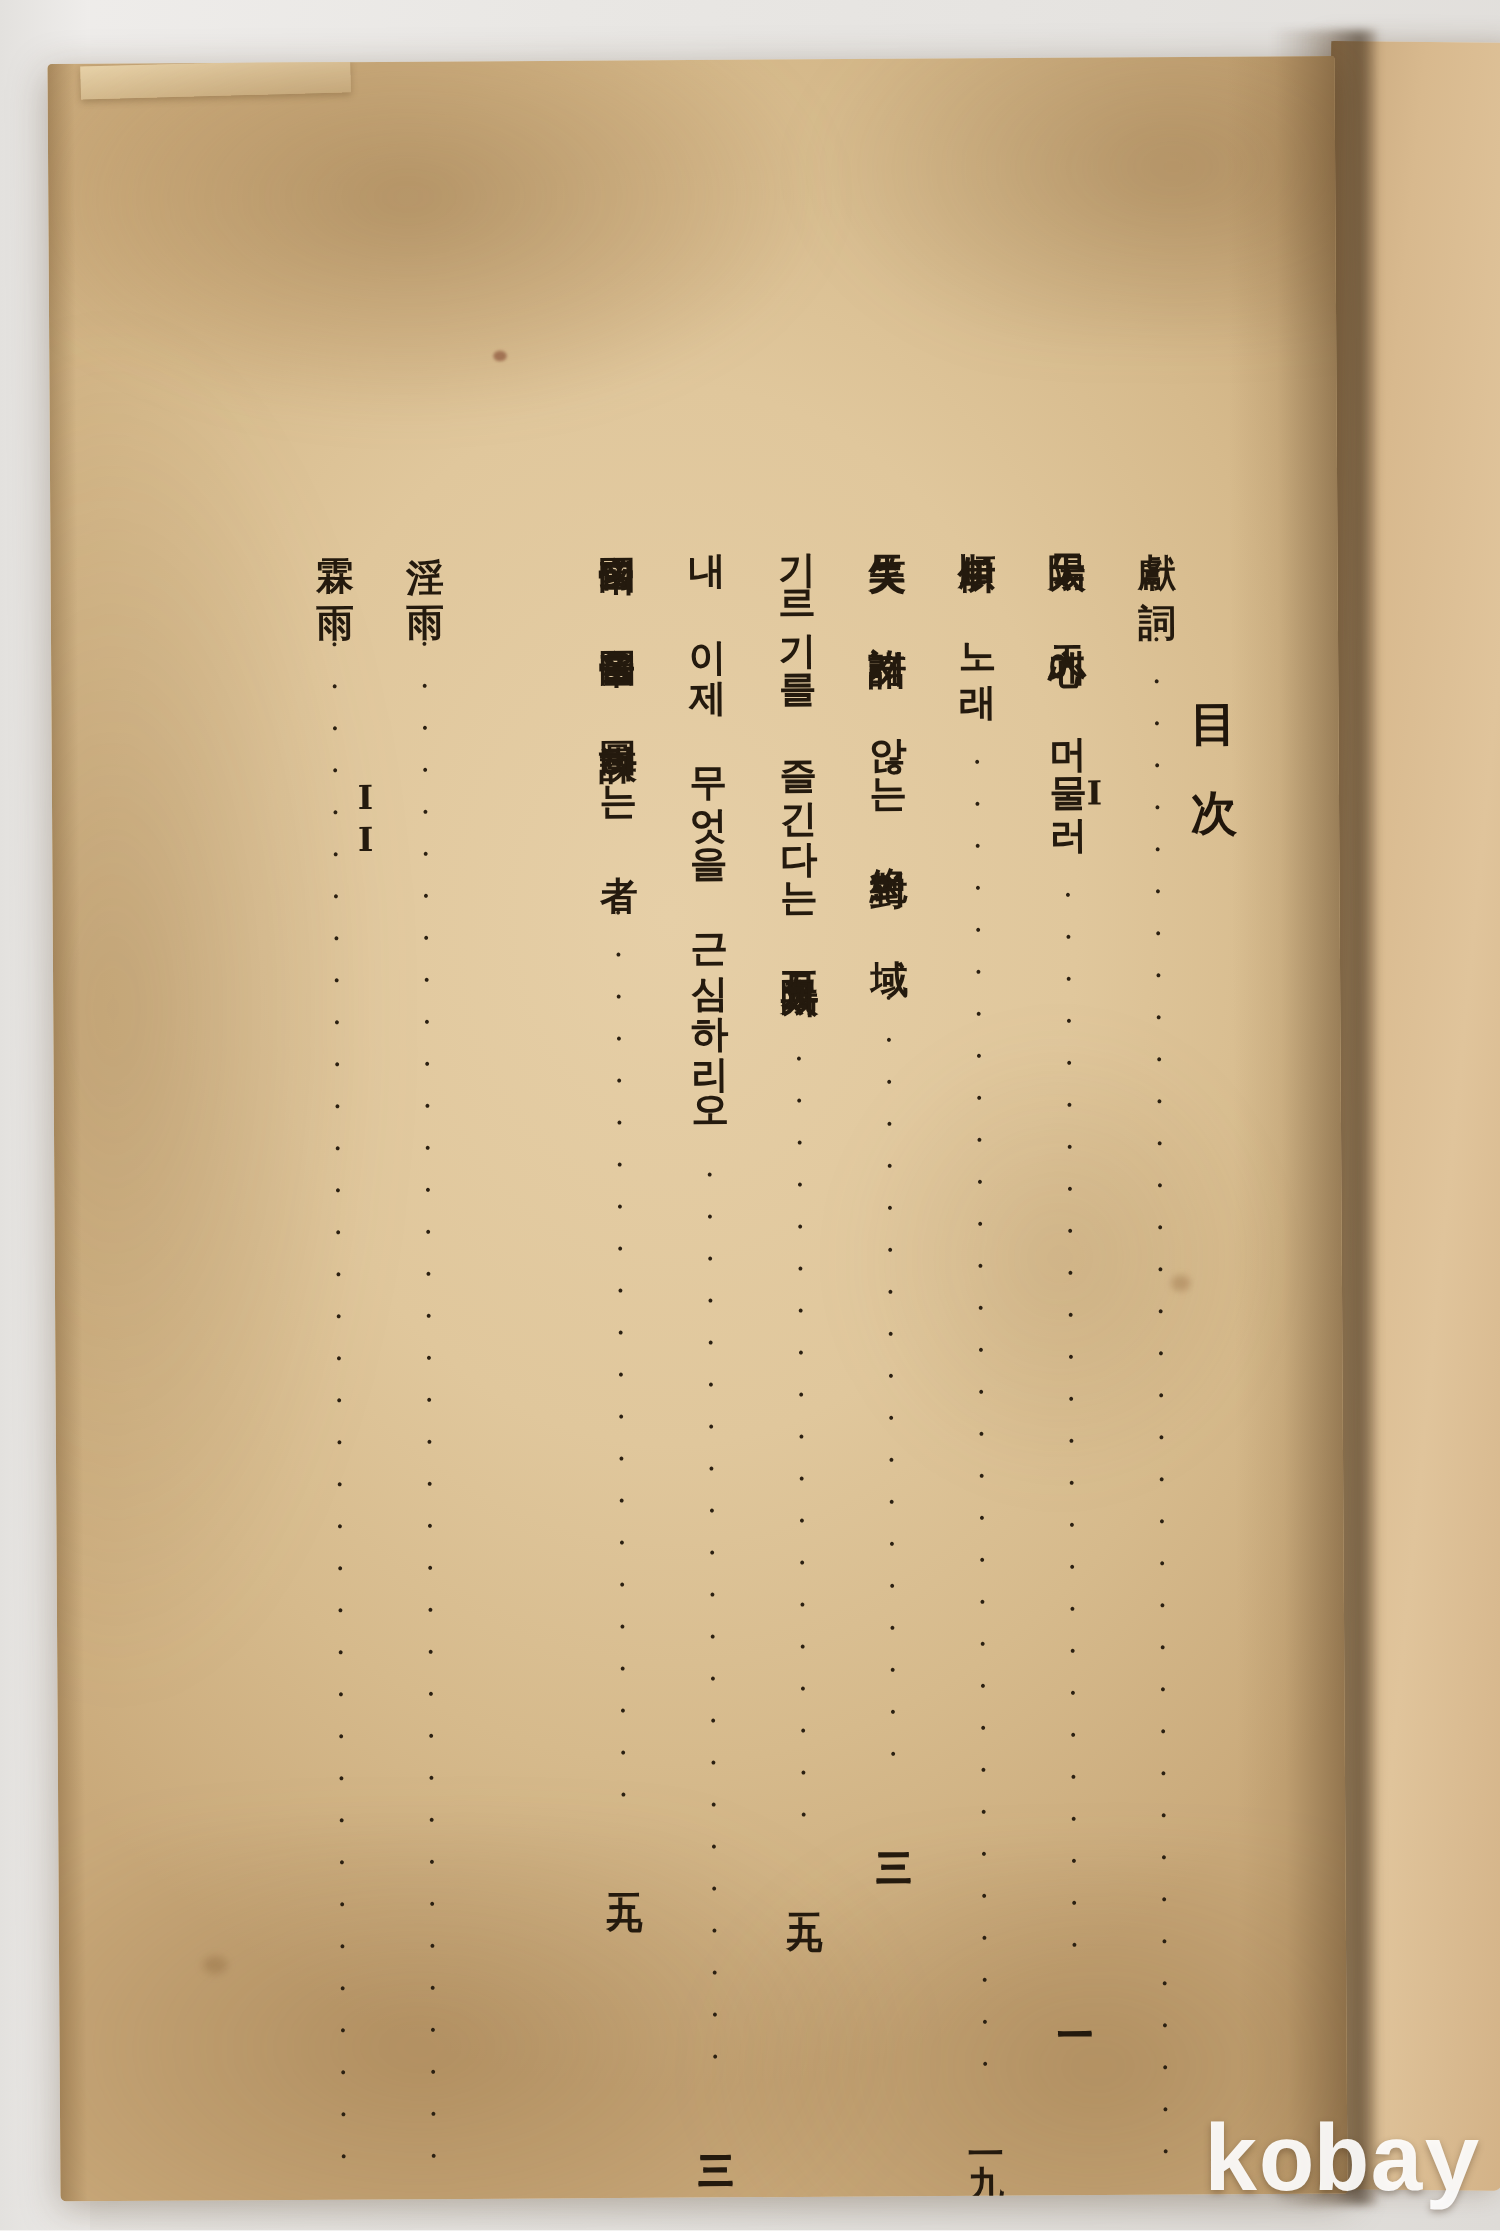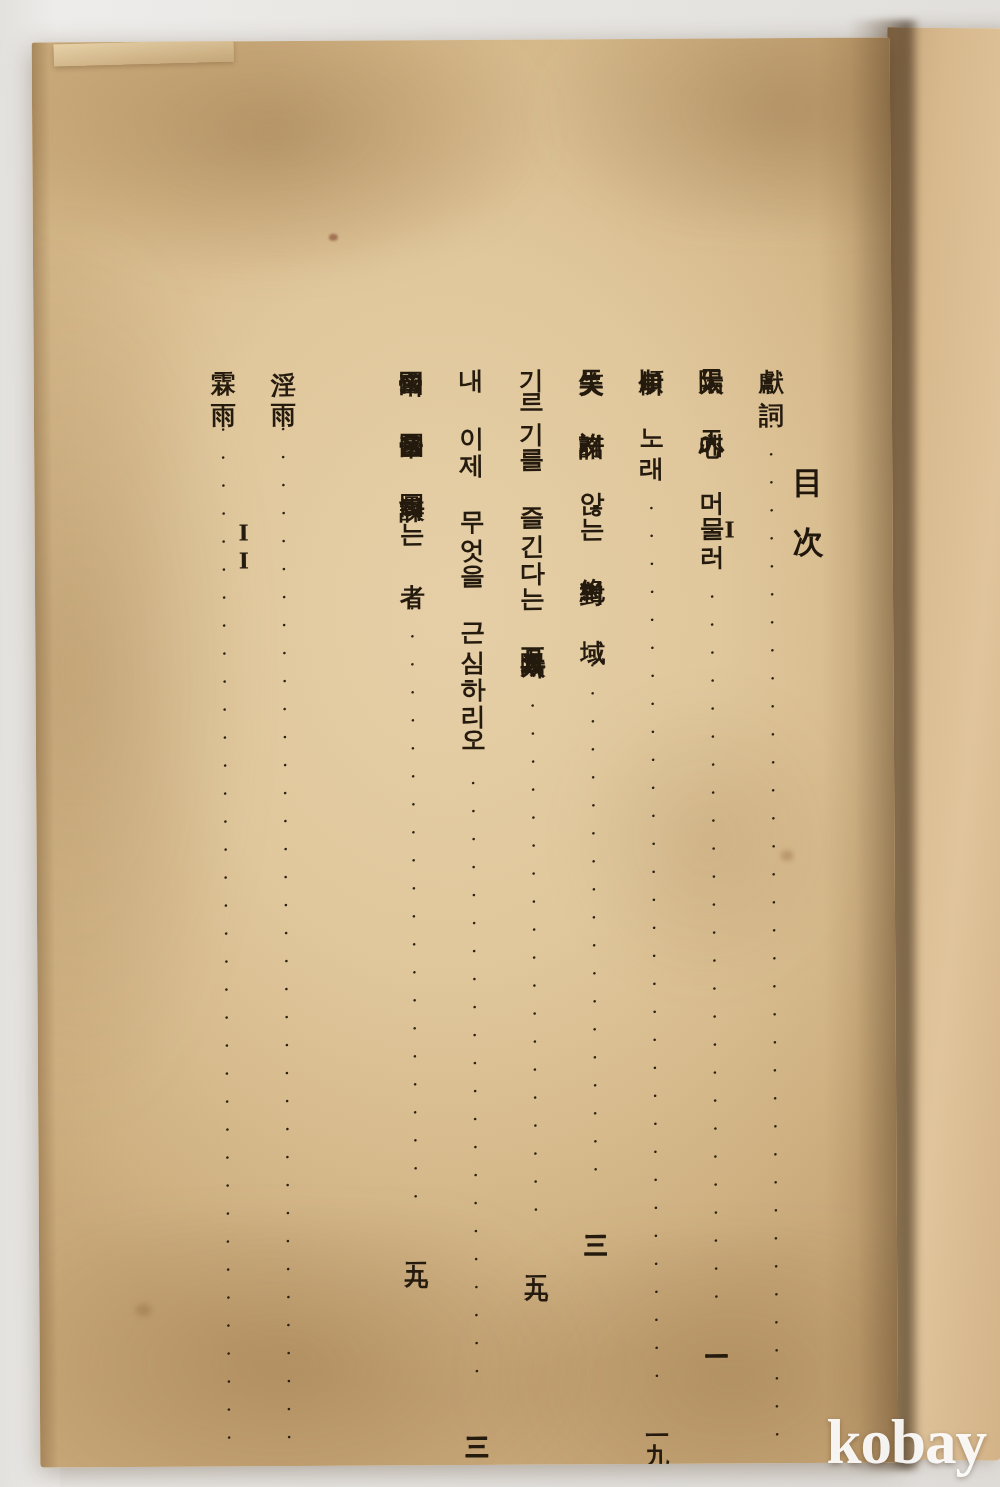--- a/index.html
+++ b/index.html
@@ -209,21 +209,21 @@
     font-size: 22px;
     color: #241a0e;
     letter-spacing: 2px;
   }
 
   
   .watermark {
     position: absolute;
     right: 14px;
     bottom: 8px;
-    font-family: Liberation Serif, serif;
+    font-family: Liberation Mono, monospace;
     font-weight: 700;
     font-size: 63px;
     letter-spacing: -1px;
     color: rgba(255,255,255,0.82);
     text-shadow: 0 2px 5px rgba(60,40,20,0.35);
     user-select: none;
   }
   .watermark .k { color: rgba(255,255,255,0.92); }
 </style>
 </head>

